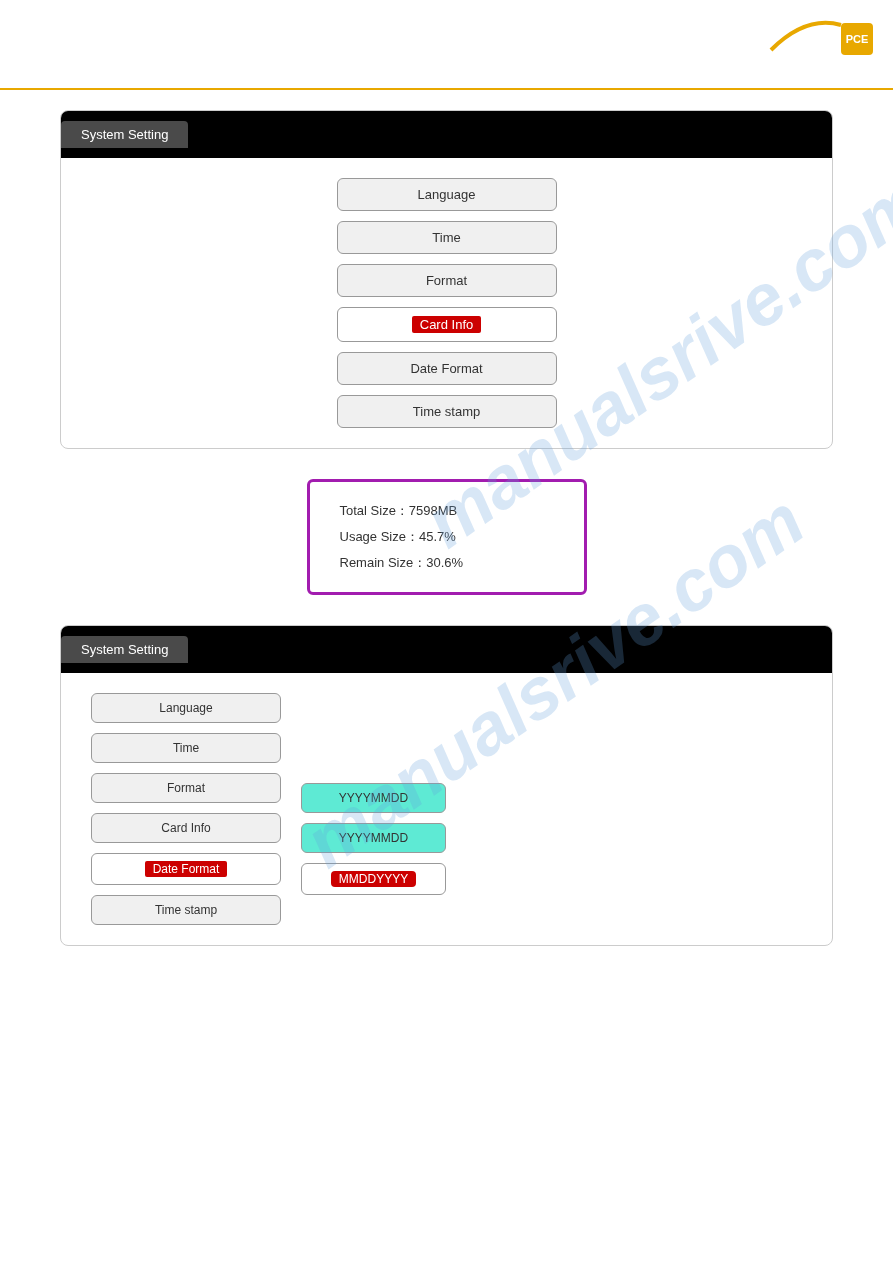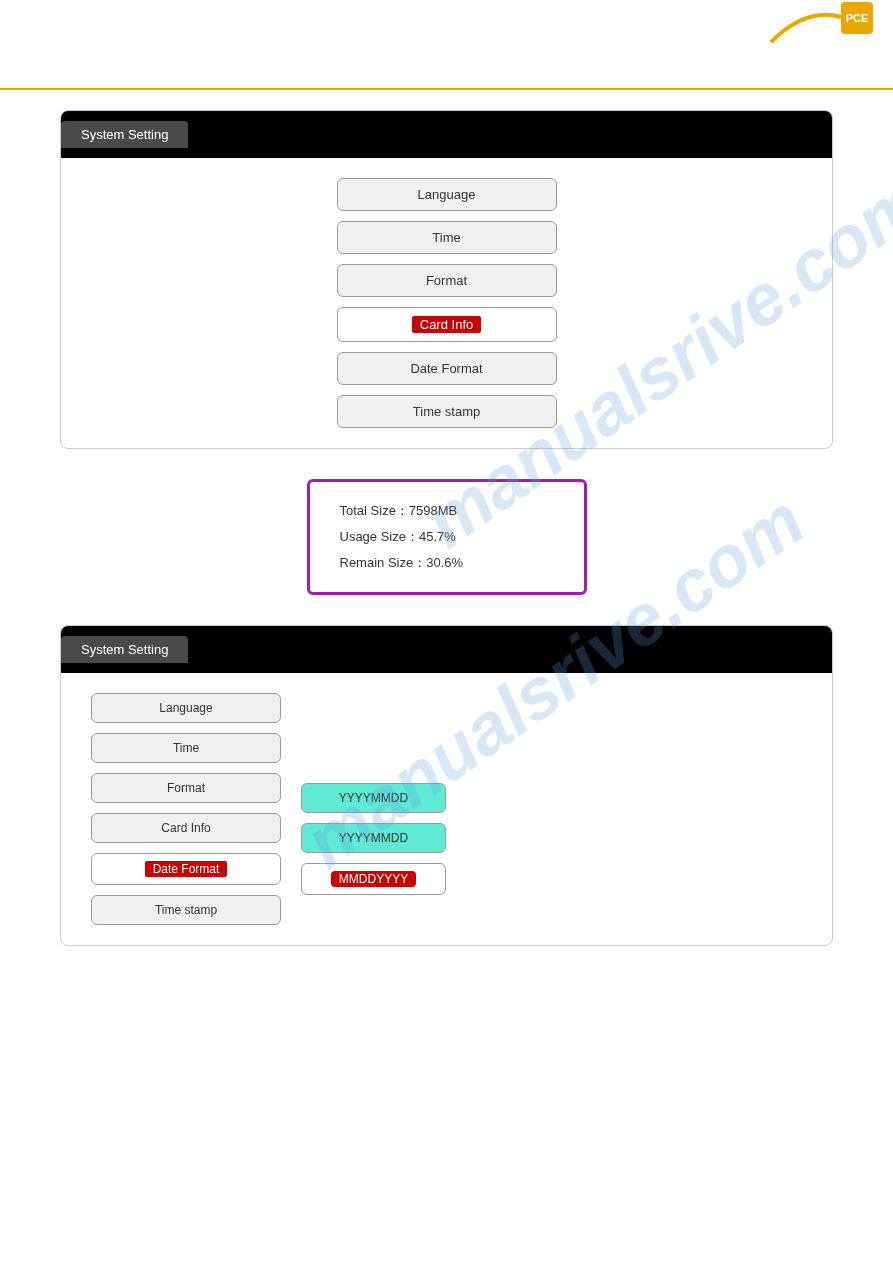--- a/index.html
+++ b/index.html
@@ -15,23 +15,23 @@
     
     .header {
       position: relative;
       height: 90px;
       background: #fff;
       border-bottom: 2px solid #e8a800;
     }
     .header-logo {
       position: absolute;
       right: 20px;
-      top: 2px;
-      display: flex;
-      align-items: flex-start;
+      top: 10px;
+      display: flex;
+      align-items: flex-end;
     }
     .logo-curve {
       width: 80px;
       height: 45px;
     }
     .logo-badge {
       width: 32px;
       height: 32px;
       background: #e8a800;
       border-radius: 4px;

